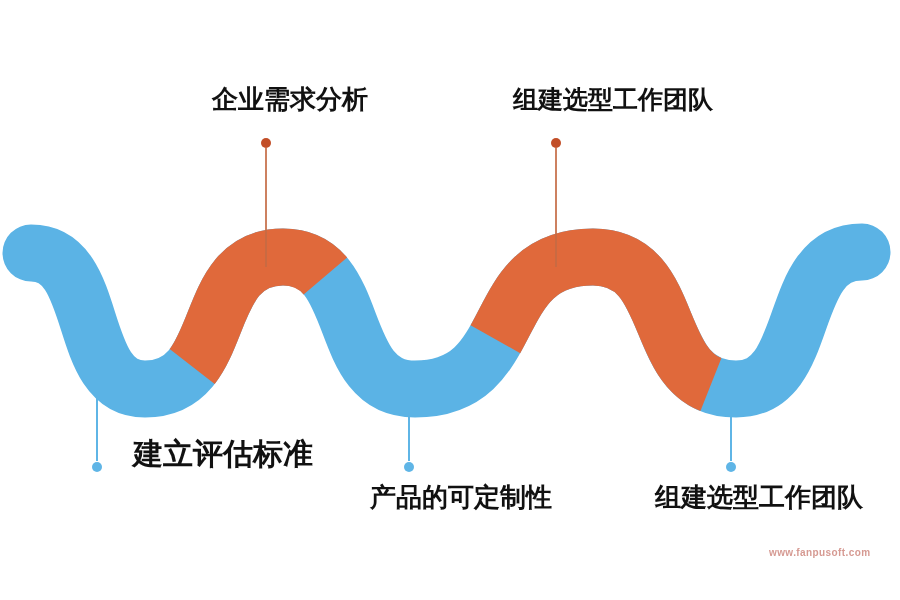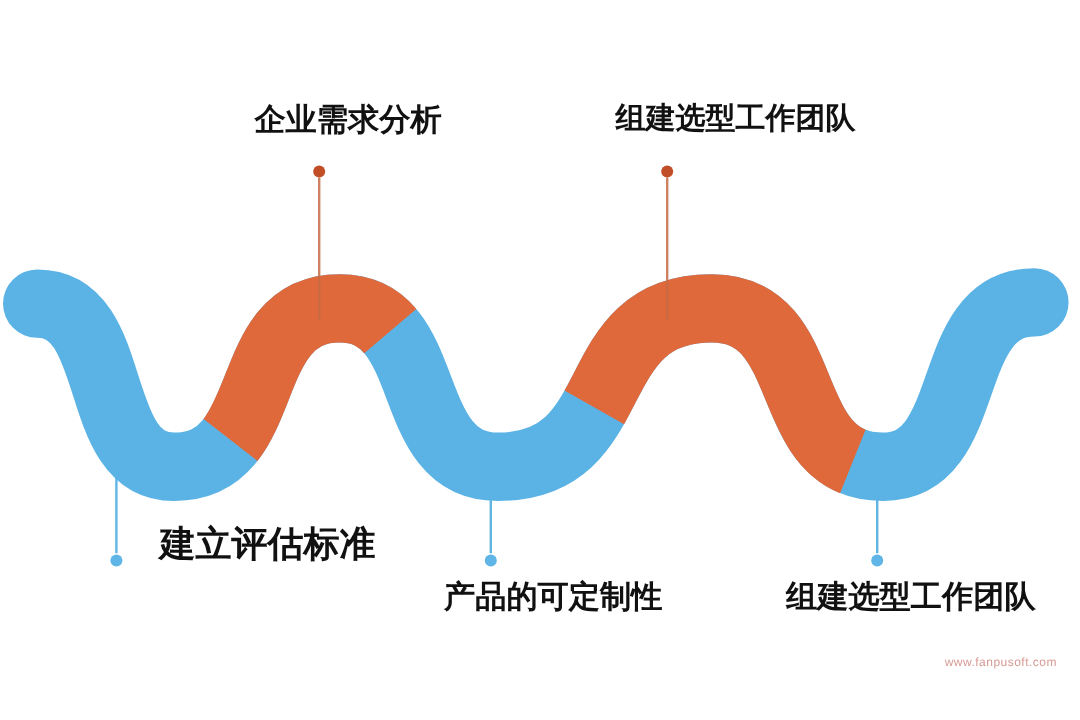--- a/index.html
+++ b/index.html
@@ -15,22 +15,22 @@
   }
   .watermark{
     position:absolute;left:769px;top:548px;width:130px;opacity:0.95;
   }
   .wm-row{display:flex;align-items:flex-start;}
   .wm-brand{
     font-size:24px;line-height:29px;color:#DC9C94;font-weight:bold;
     letter-spacing:0;margin-left:2px;
   }
   .wm-url{
-    font-size:10px;line-height:11px;color:#D4958D;font-weight:normal;
-    letter-spacing:0.4px;margin-top:-1px;text-align:center;
+    font-size:10px;line-height:11px;color:#D4958D;font-weight:bold;
+    letter-spacing:0.4px;margin-top:-1px;
   }
 </style>
 </head>
 <body>
 
 <div class="stage">
 
   <svg class="wave" width="900" height="600" viewBox="0 0 900 600">
 
     <g>

